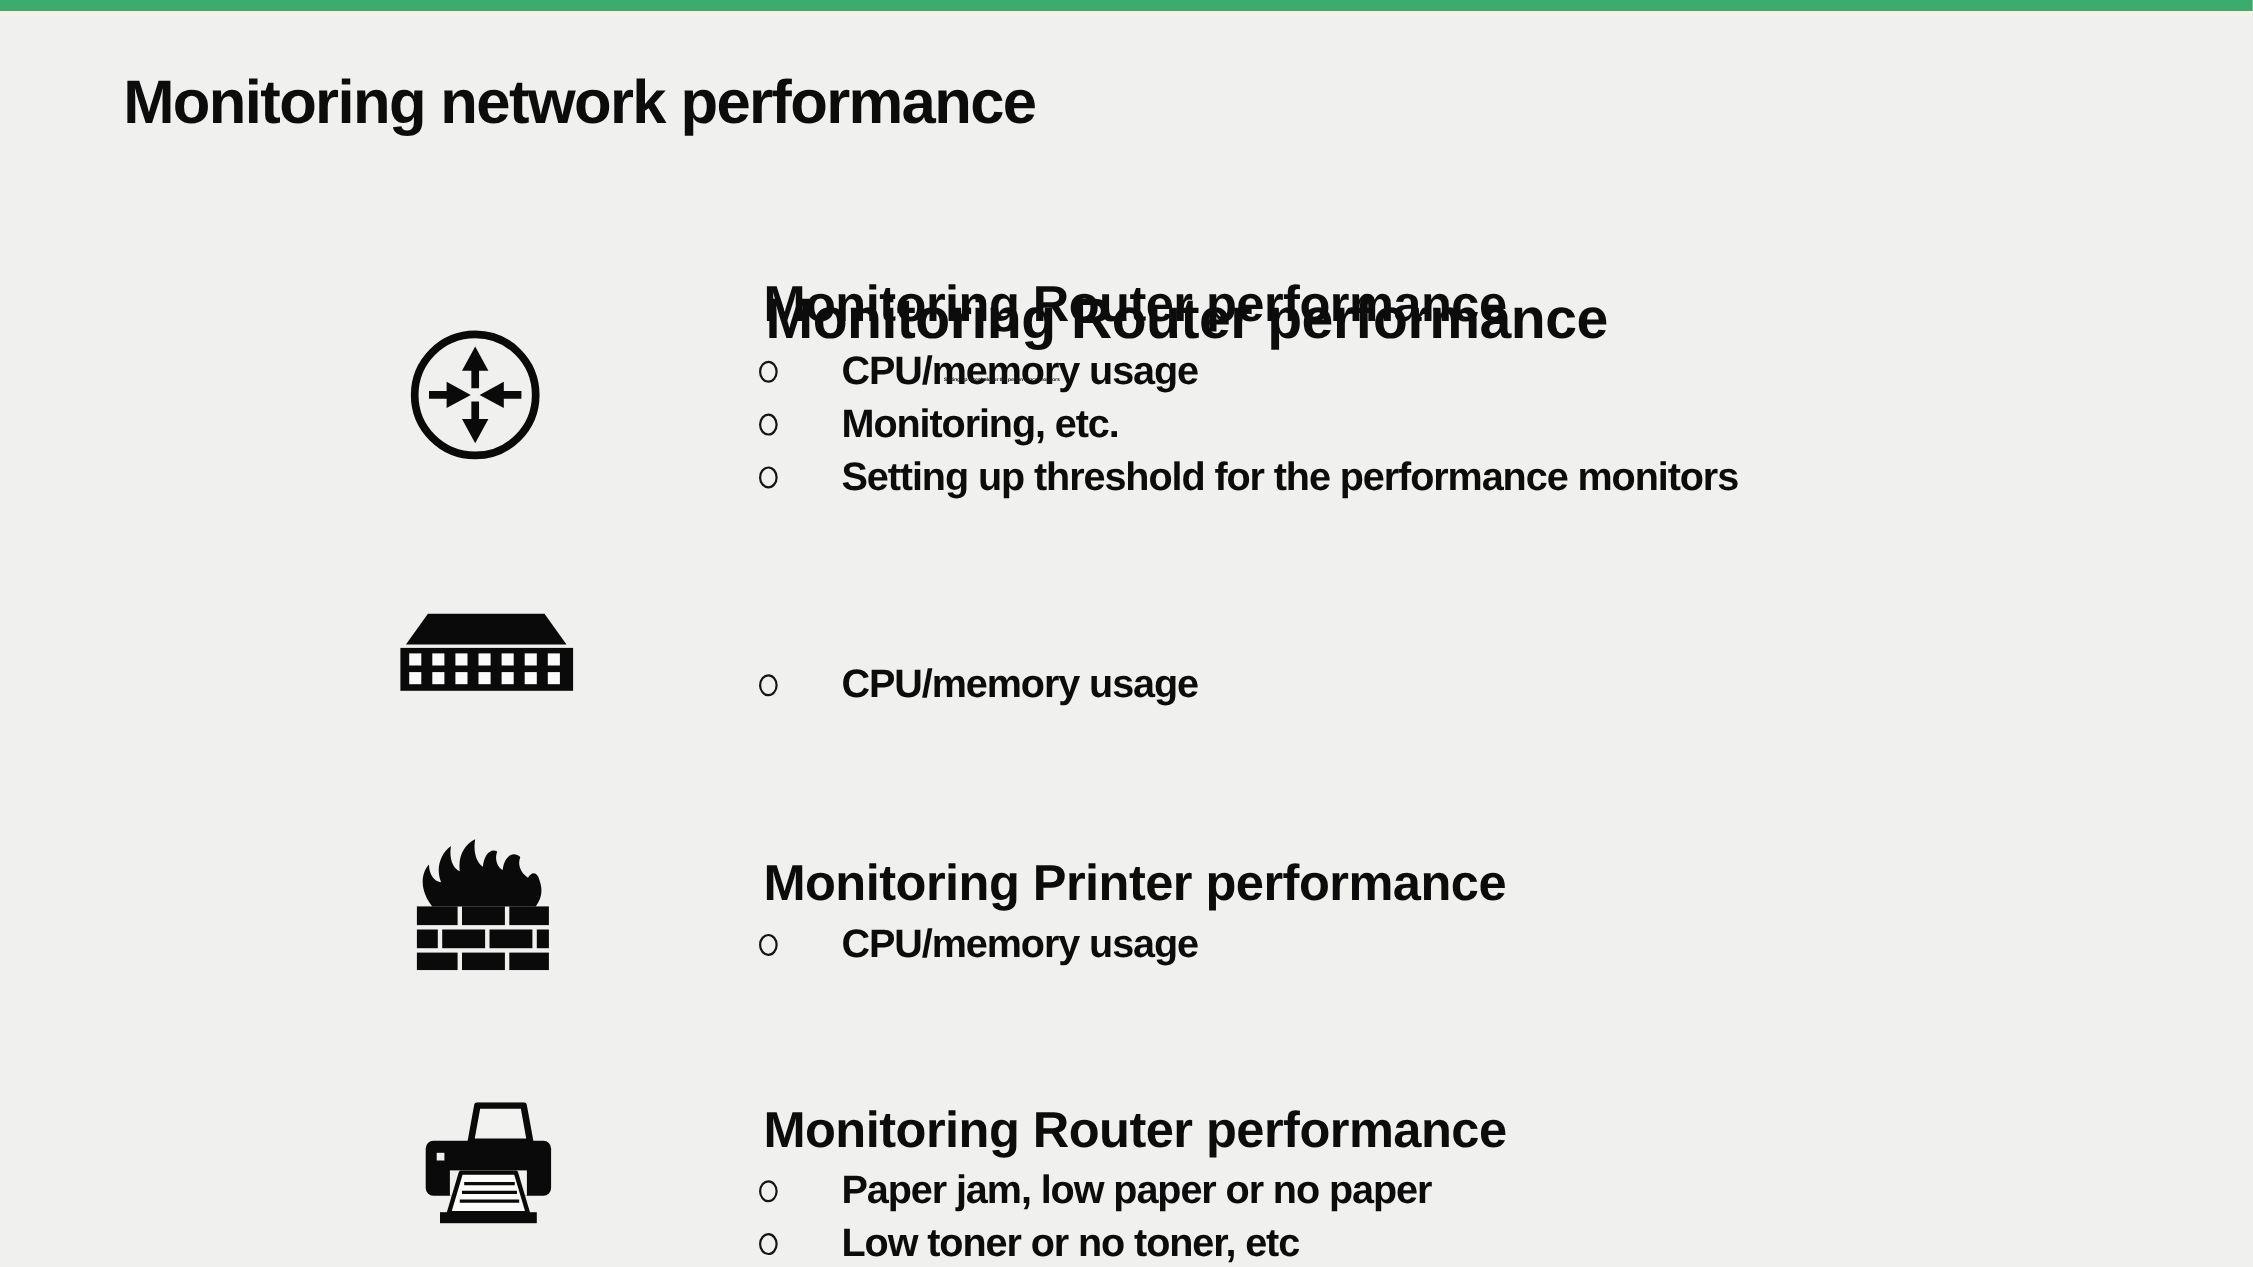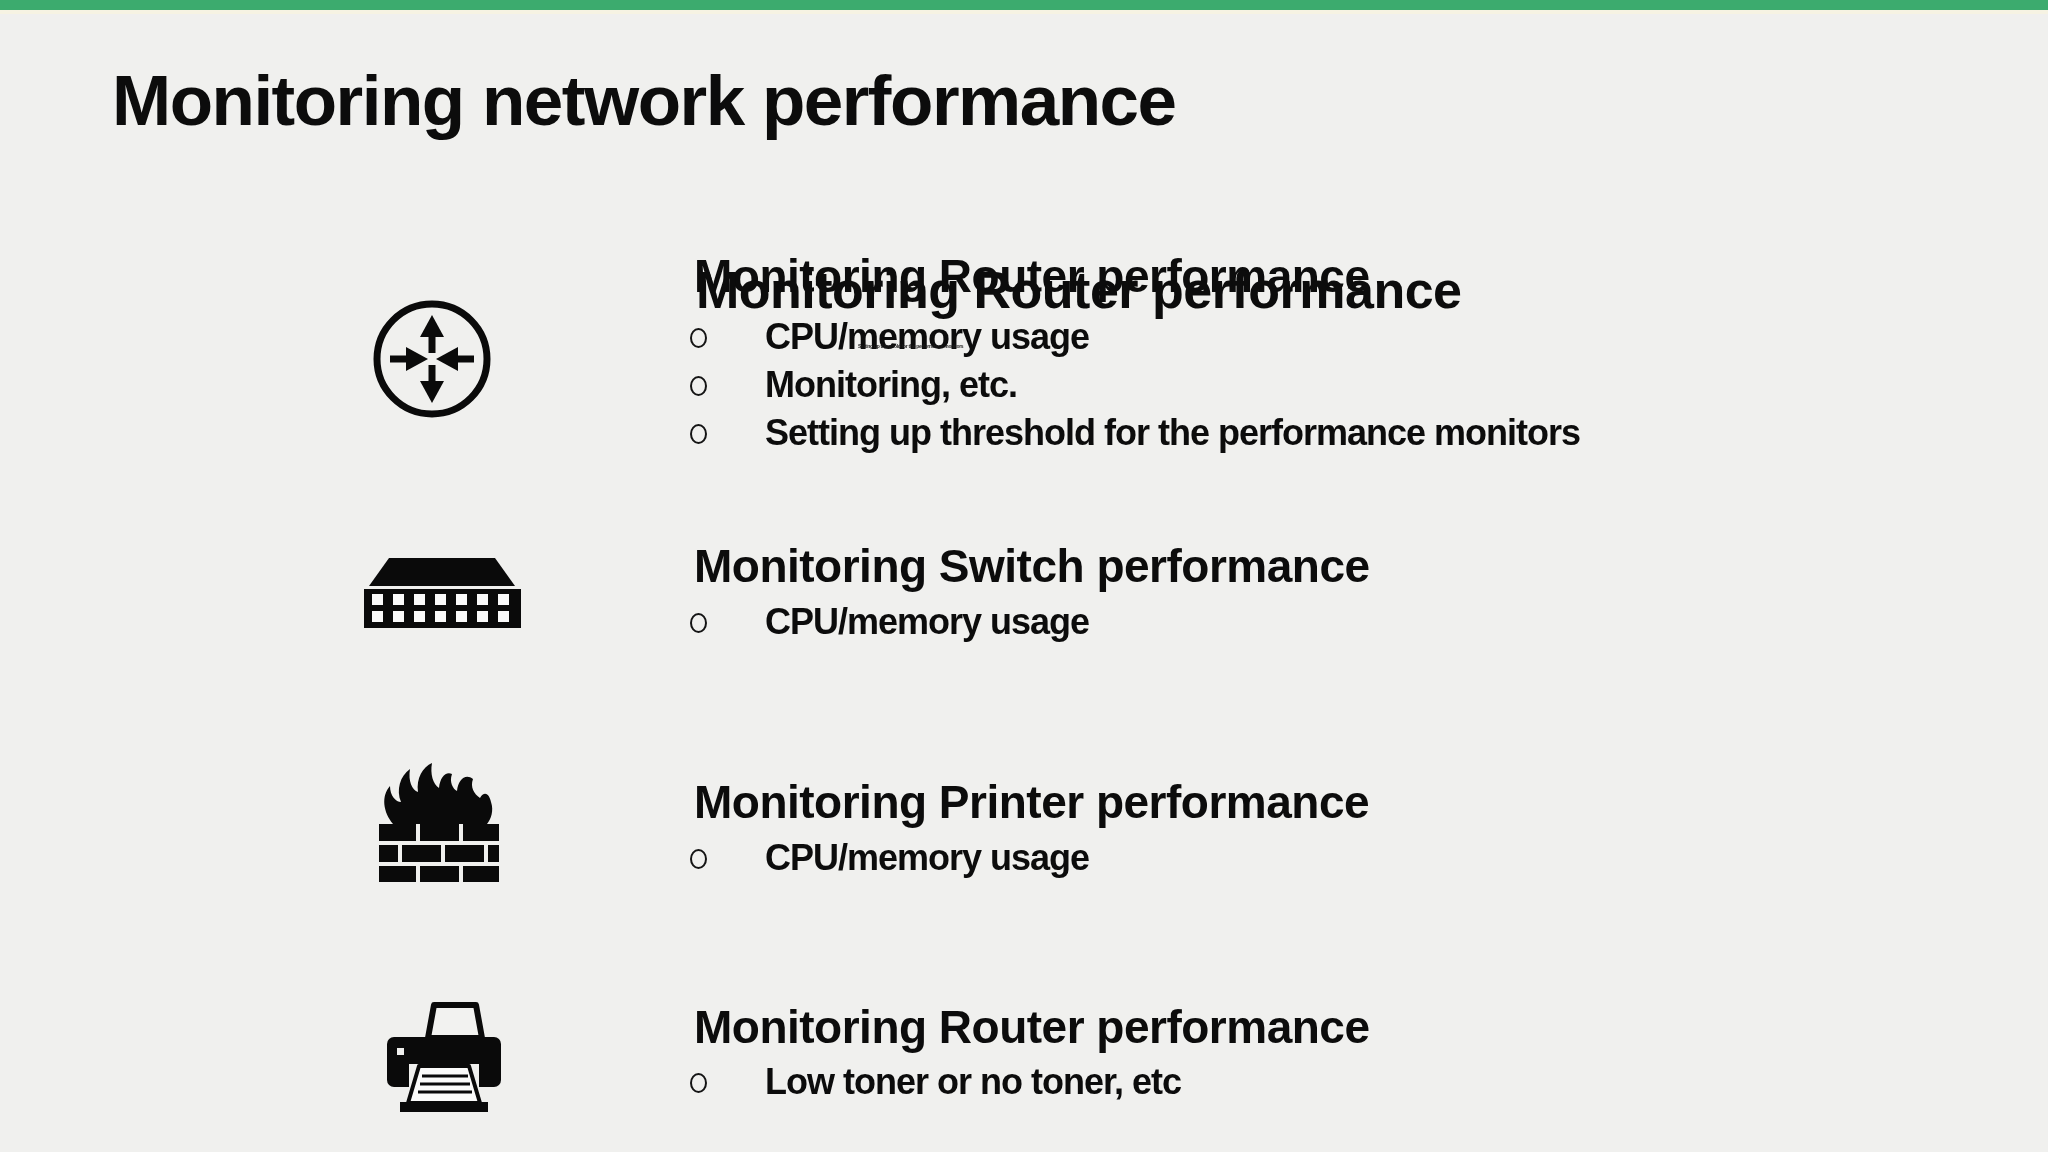--- a/index.html
+++ b/index.html
@@ -10,21 +10,21 @@
     color:#0c0c0c;
   }
   .slide{
     position:relative;width:2048px;height:1152px;
     background:#f0f0ee;
   }
   .accent-bar{position:absolute;left:0;top:0;width:2048px;height:10px;background:#3cab6e;}
   .cream-line{position:absolute;left:0;top:10px;width:2048px;height:4px;background:#f6f3e3;}
   .page-title{
     position:absolute;left:112px;top:64px;
-    font-size:71px;font-weight:bold;letter-spacing:-1.5px;line-height:1.05;
+    font-size:56px;font-weight:bold;letter-spacing:-1.5px;line-height:1.05;
     white-space:nowrap;
   }
   .icon{position:absolute;}
   .icon-router{left:370px;top:297px;}
   .icon-switch{left:362px;top:556px;}
   .icon-firewall{left:377px;top:762px;}
   .icon-printer{left:384px;top:1002px;}
   .h2{
     position:absolute;left:694px;
     font-size:46px;font-weight:bold;letter-spacing:-0.5px;line-height:1;
@@ -112,21 +112,20 @@
           <rect x="31" y="55" width="11" height="11"></rect>
         <rect x="52" y="55" width="11" height="11"></rect>
           <rect x="73" y="55" width="11" height="11"></rect>
         <rect x="94" y="55" width="11" height="11"></rect>
           <rect x="115" y="55" width="11" height="11"></rect>
         <rect x="136" y="55" width="11" height="11"></rect>
       </g>
     </svg>
   </div>
 
-  <div class="h2 h2-switch">Monitoring Switch performance</div>
   <ul class="bullets ul-switch">
     <li>CPU/memory usage</li>
   </ul>
 
   <div class="icon icon-firewall">
     <svg width="128" height="120" viewBox="0 0 128 120" aria-hidden="true">
       <path d="M16,62 C6,50 4,34 13,24 C13,34 19,40 24,40 C19,28 23,14 33,7
                C31,19 35,28 41,30 C39,16 46,5 55,1 C53,12 56,22 62,26
                C63,15 69,9 75,12 C72,20 76,27 80,29 C81,17 89,11 96,17
                C93,25 97,32 103,36 C107,29 112,31 114,40 C117,49 114,57 110,62 Z" fill="#0a0a0a"></path>
@@ -161,15 +160,16 @@
         <line x1="38" y1="74" x2="84" y2="74"></line>
         <line x1="36" y1="82" x2="86" y2="82"></line>
         <line x1="34" y1="90" x2="88" y2="90"></line>
       </g>
       <rect x="16" y="100" width="88" height="10" fill="#0a0a0a"></rect>
     </svg>
   </div>
 
   <div class="h2 h2-printer">Monitoring Router performance</div>
   <ul class="bullets ul-printer">
+    <li>Paper jam, low paper or no paper</li>
     <li>Low toner or no toner, etc</li>
   </ul>
 </div>
 
 </body></html>

